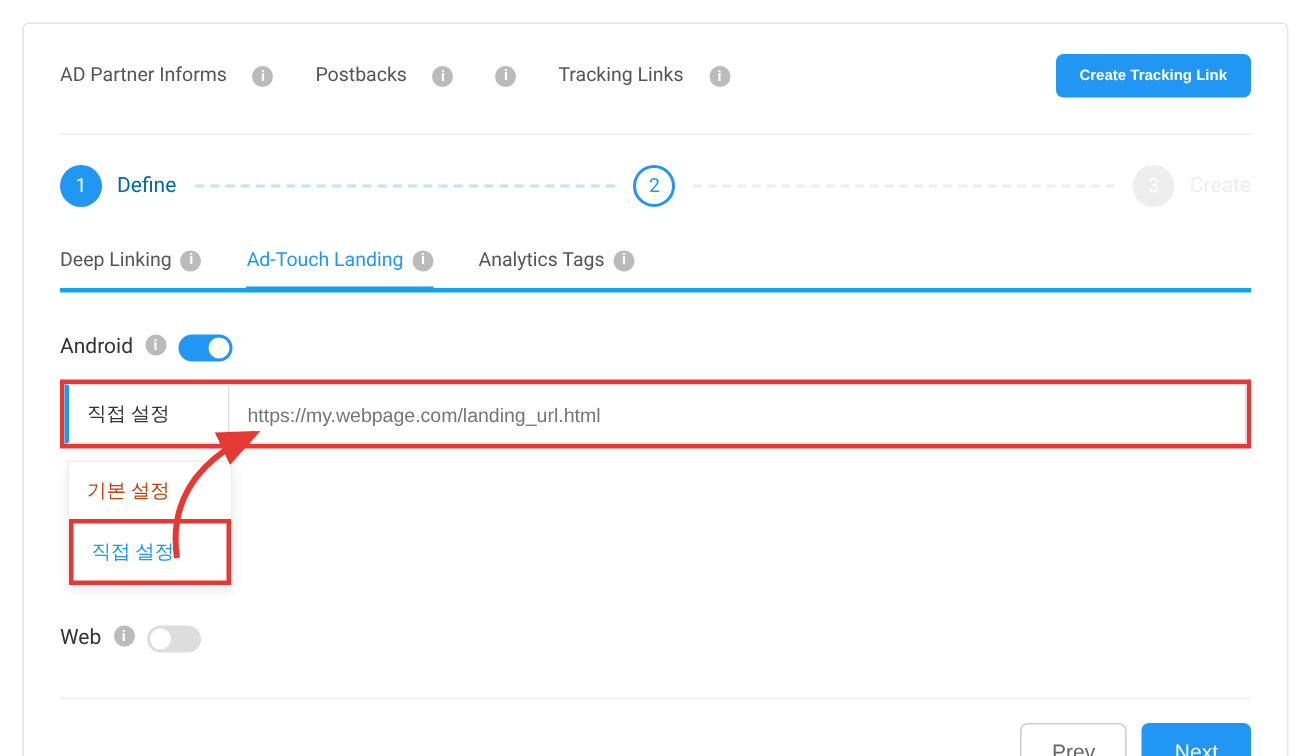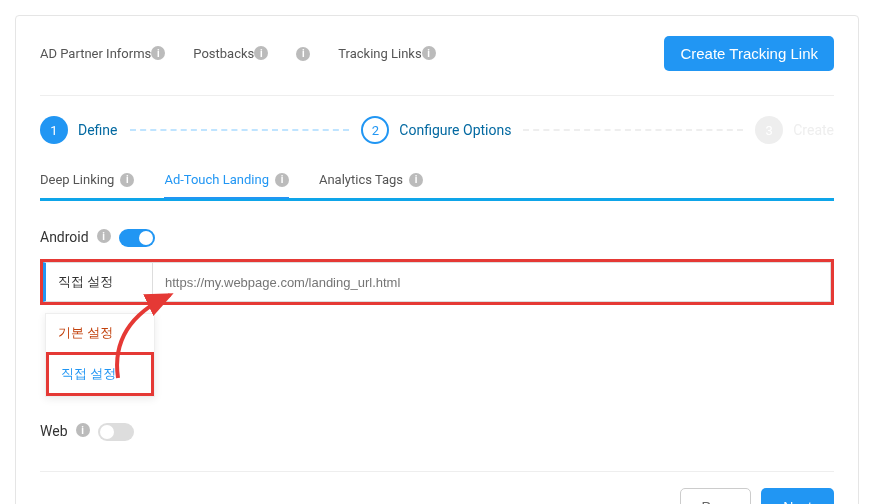--- a/index.html
+++ b/index.html
@@ -25,22 +25,22 @@
       justify-content: space-between;
       margin-bottom: 24px;
     }
     .top-nav {
       display: flex;
       gap: 28px;
       align-items: center;
     }
     .nav-item {
       display: flex;
-      align-items: flex-start;
-      gap: 0;
+      align-items: flex-end;
+      gap: 17px;
       font-size: 13px;
       color: #555;
       cursor: pointer;
     }
     .info-icon {
       width: 14px;
       height: 14px;
       border-radius: 50%;
       background: #bbb;
       color: #fff;
@@ -49,22 +49,23 @@
       align-items: center;
       justify-content: center;
       font-weight: bold;
     }
     .create-btn {
       background: #2196f3;
       color: #fff;
       border: none;
       padding: 9px 16px;
       border-radius: 5px;
-      font-size: 15px;
-      cursor: pointer;
+      font-size: 10px;
+      cursor: pointer;
+      font-weight: bold;
     }
     .stepper {
       display: flex;
       align-items: center;
       border-top: 1px solid #eee;
       padding-top: 20px;
       margin-bottom: 28px;
     }
     .step {
       display: flex;
@@ -270,21 +271,20 @@
   </div>
 
   <div class="stepper">
     <div class="step">
       <div class="step-circle done">1</div>
       <span class="step-label">Define</span>
     </div>
     <div class="step-connector"></div>
     <div class="step">
       <div class="step-circle active">2</div>
-      <span class="step-label">Configure Options</span>
     </div>
     <div class="step-connector inactive"></div>
     <div class="step">
       <div class="step-circle inactive">3</div>
       <span class="step-label inactive">Create</span>
     </div>
   </div>
 
   <div class="sub-tabs">
     <div class="sub-tab">

